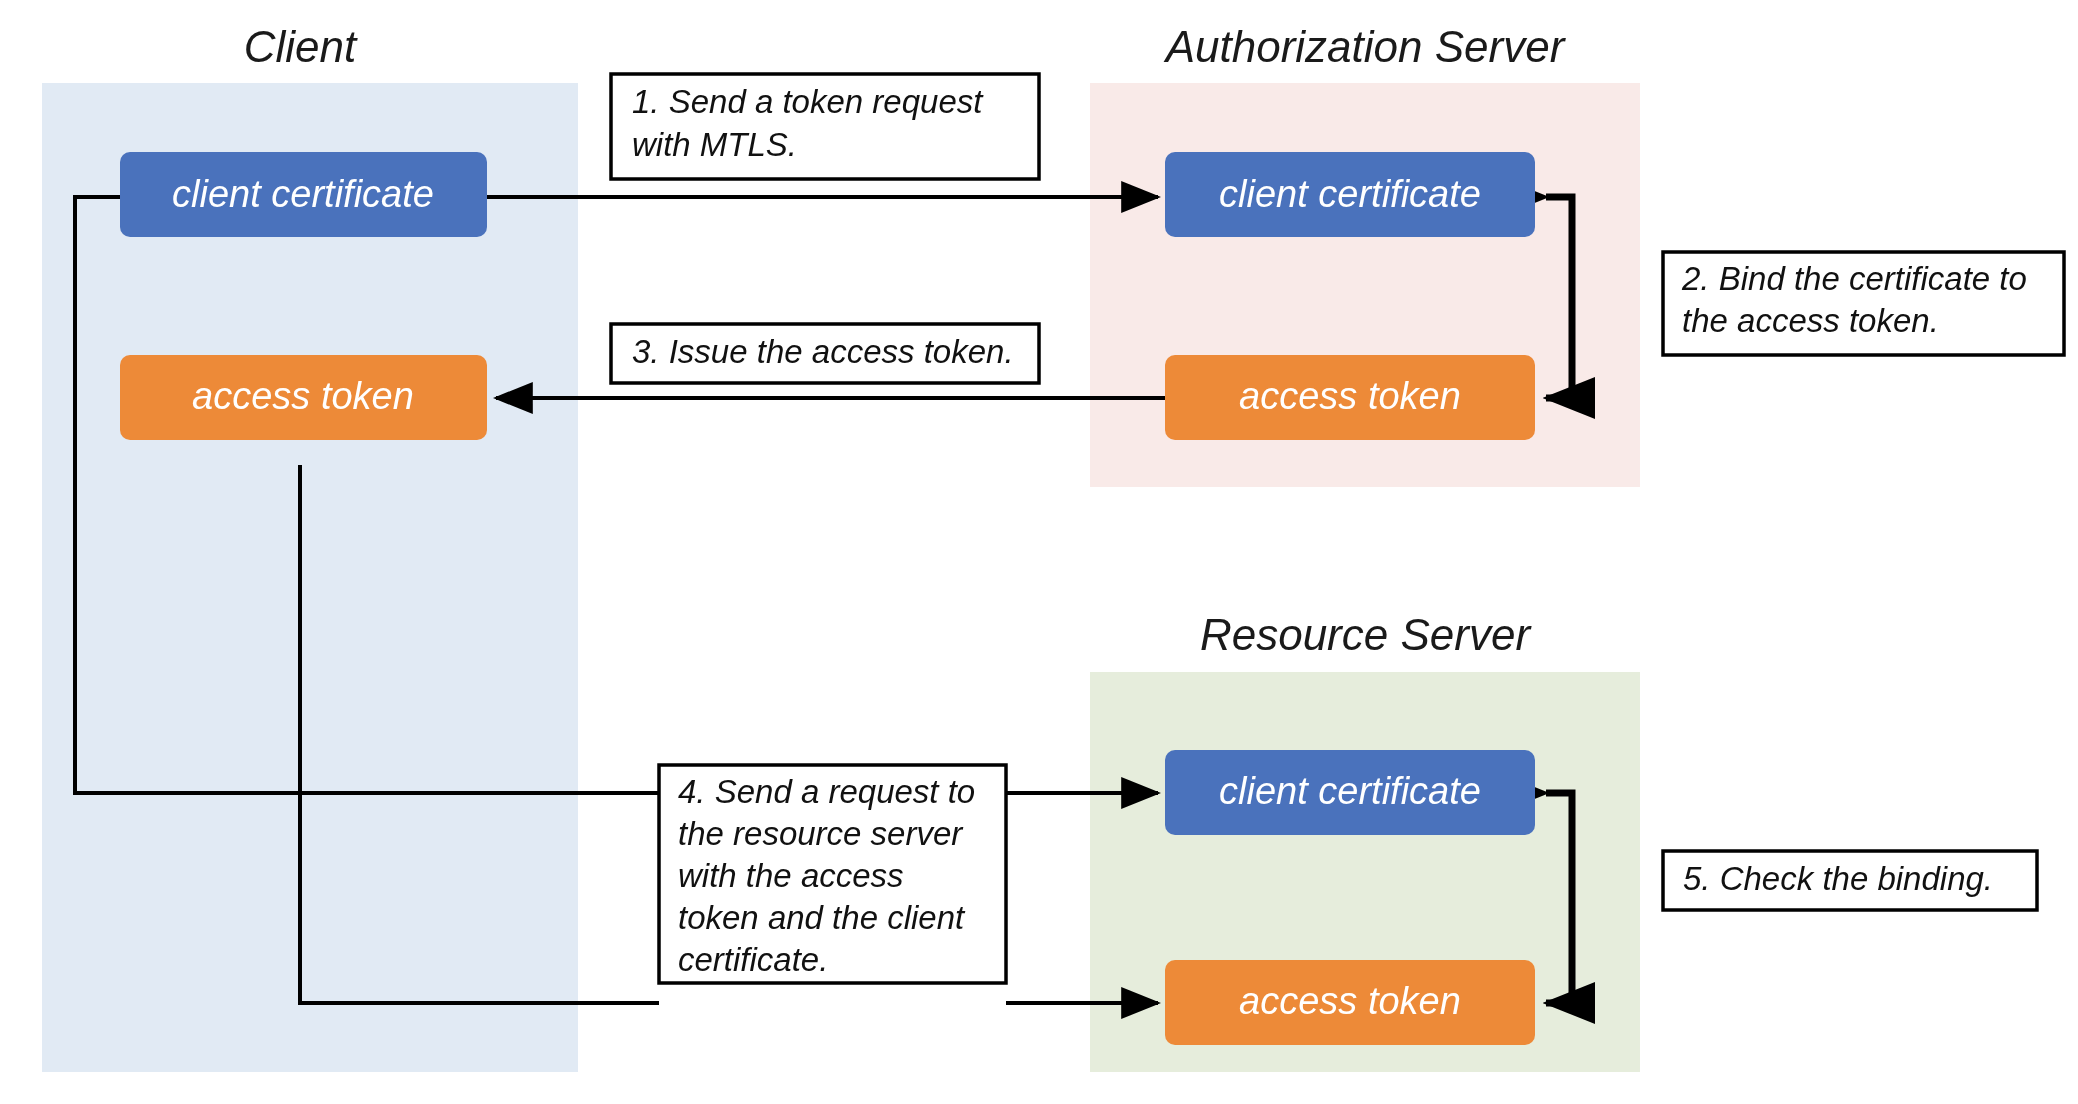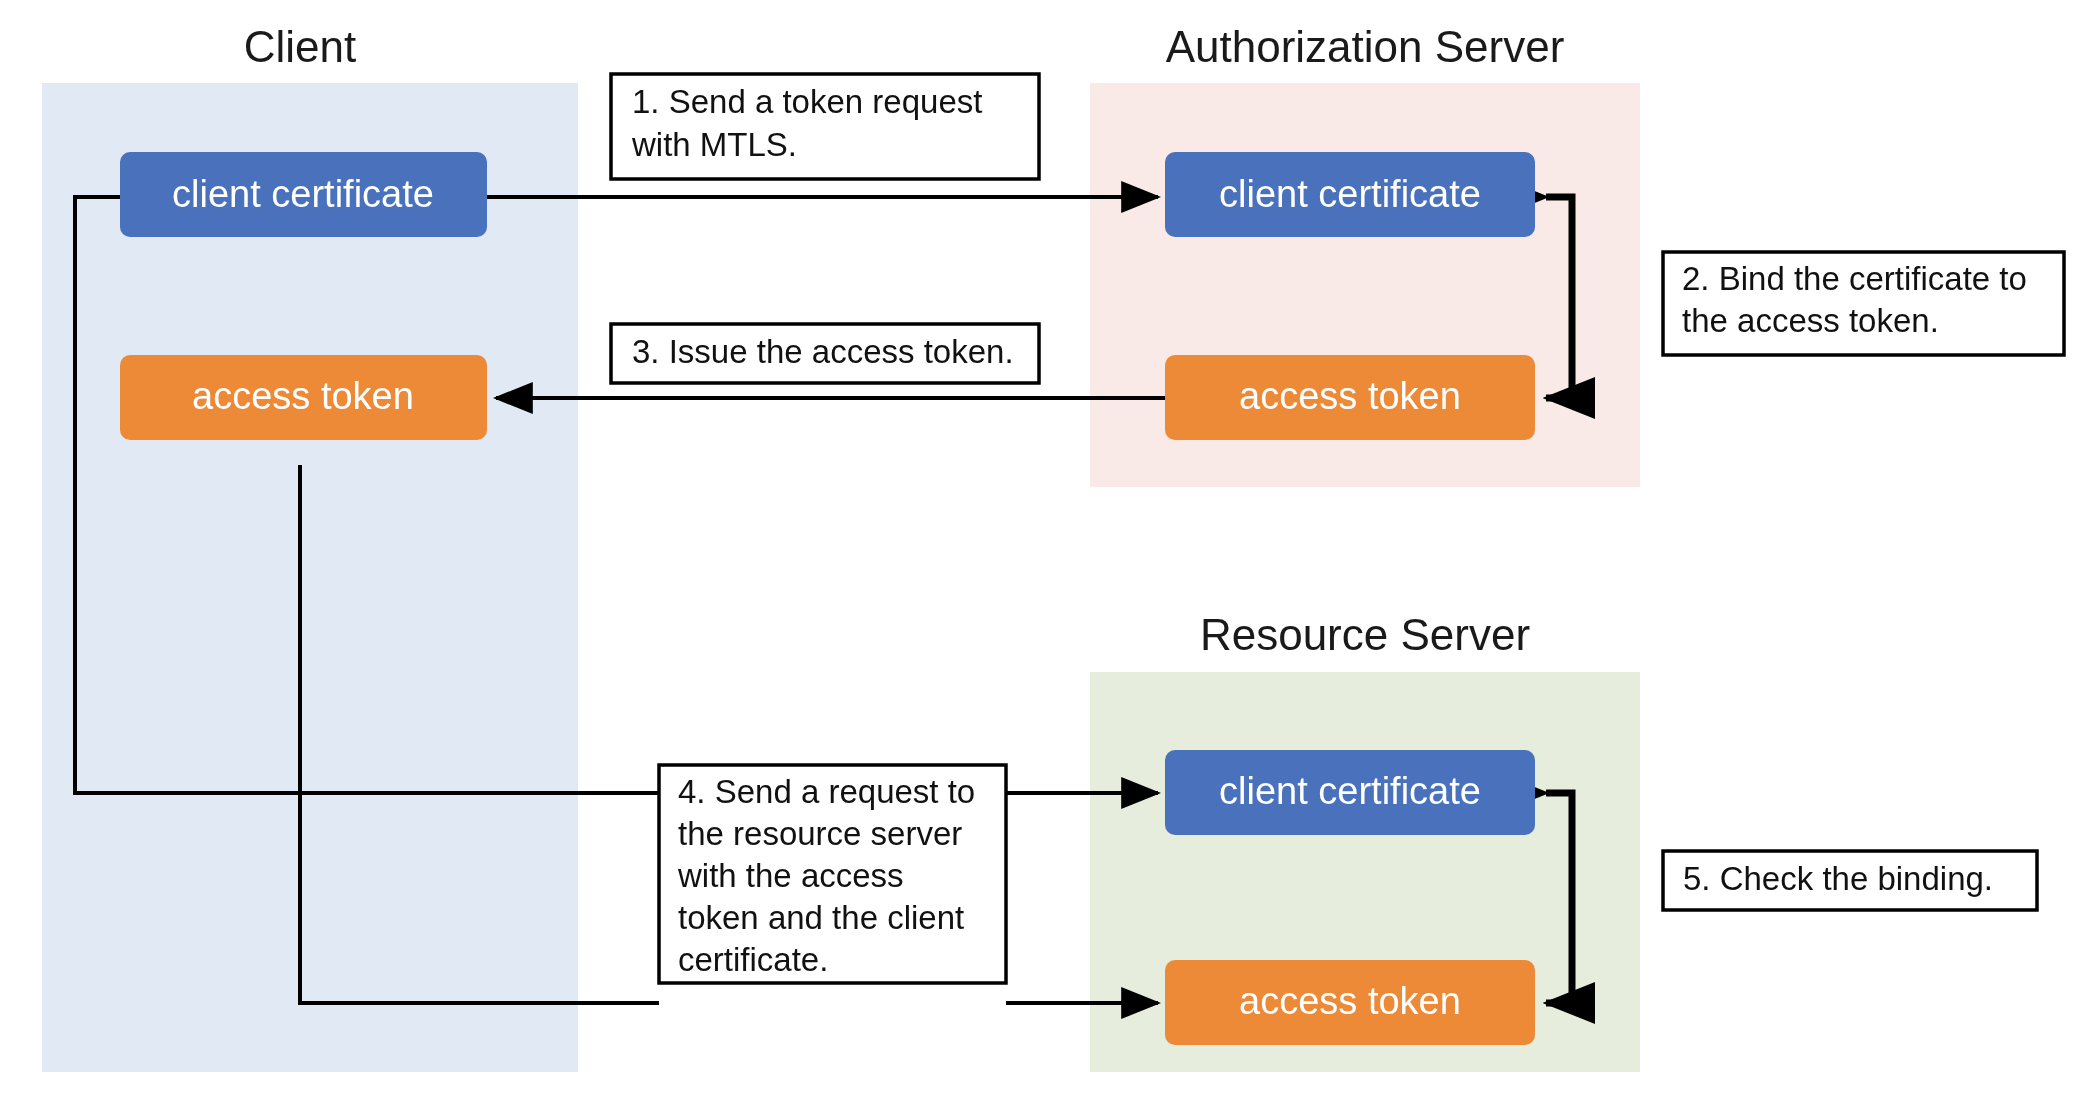--- a/index.html
+++ b/index.html
@@ -10,20 +10,21 @@
   body {
     width: 2078px;
     height: 1104px;
     font-family: "Liberation Sans", sans-serif;
     overflow: hidden;
   }
   #diagram-root {
     position: relative;
     width: 2078px;
     height: 811px;
+    font-style: italic;
   }
   svg#diagram {
     display: block;
     width: 2078px;
     height: 1104px;
   }
   .panel-title {
     font-family: "Liberation Sans", sans-serif;
     font-size: 44px;
     fill: #1a1a1a;

